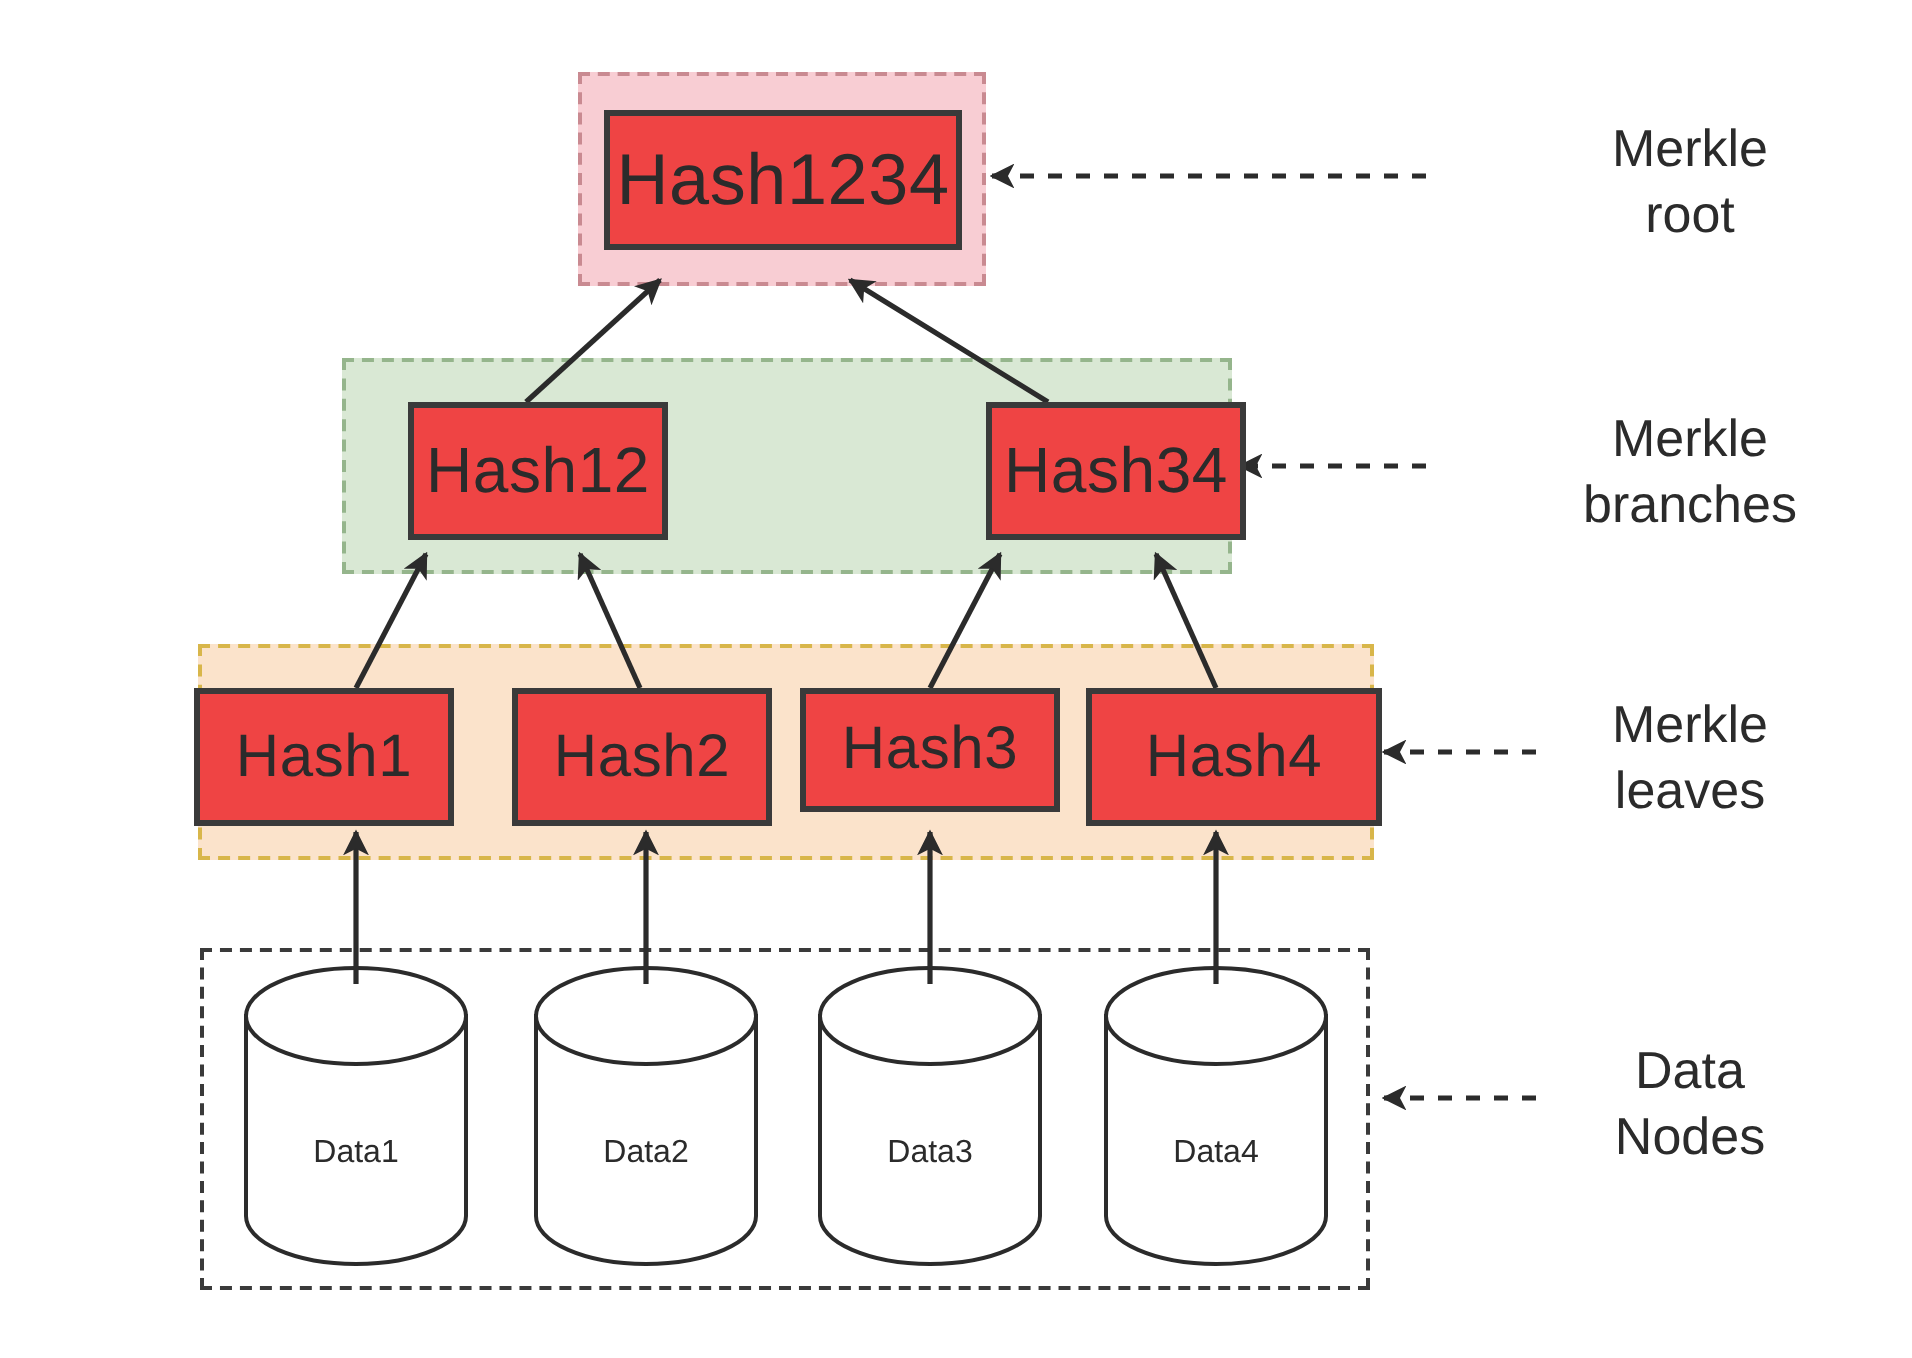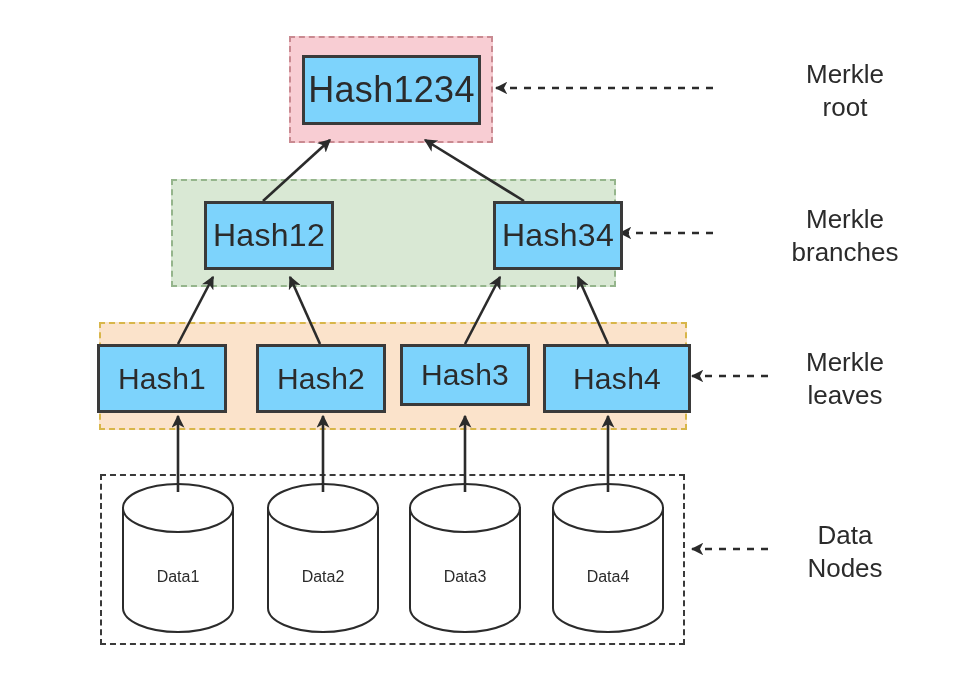--- a/index.html
+++ b/index.html
@@ -40,21 +40,21 @@
     background: #fbe3cb;
     border: 2px dashed #d8b64a;
   }
   .zone-data {
     background: transparent;
     border: 2px dashed #3a3a3a;
   }
   .hashbox {
     position: absolute;
     box-sizing: border-box;
-    background: #7dd3fc;
+    background: #ef4444;
     border: 3px solid #3a3a3a;
     display: flex;
     align-items: center;
     justify-content: center;
     color: #2b2b2b;
     letter-spacing: 0.3px;
   }
   .hashbox.root-box { font-size: 36px; }
   .hashbox.branch-box { font-size: 32px; margin-left: 20px; }
   .hashbox.leaf-box { font-size: 30px; }

